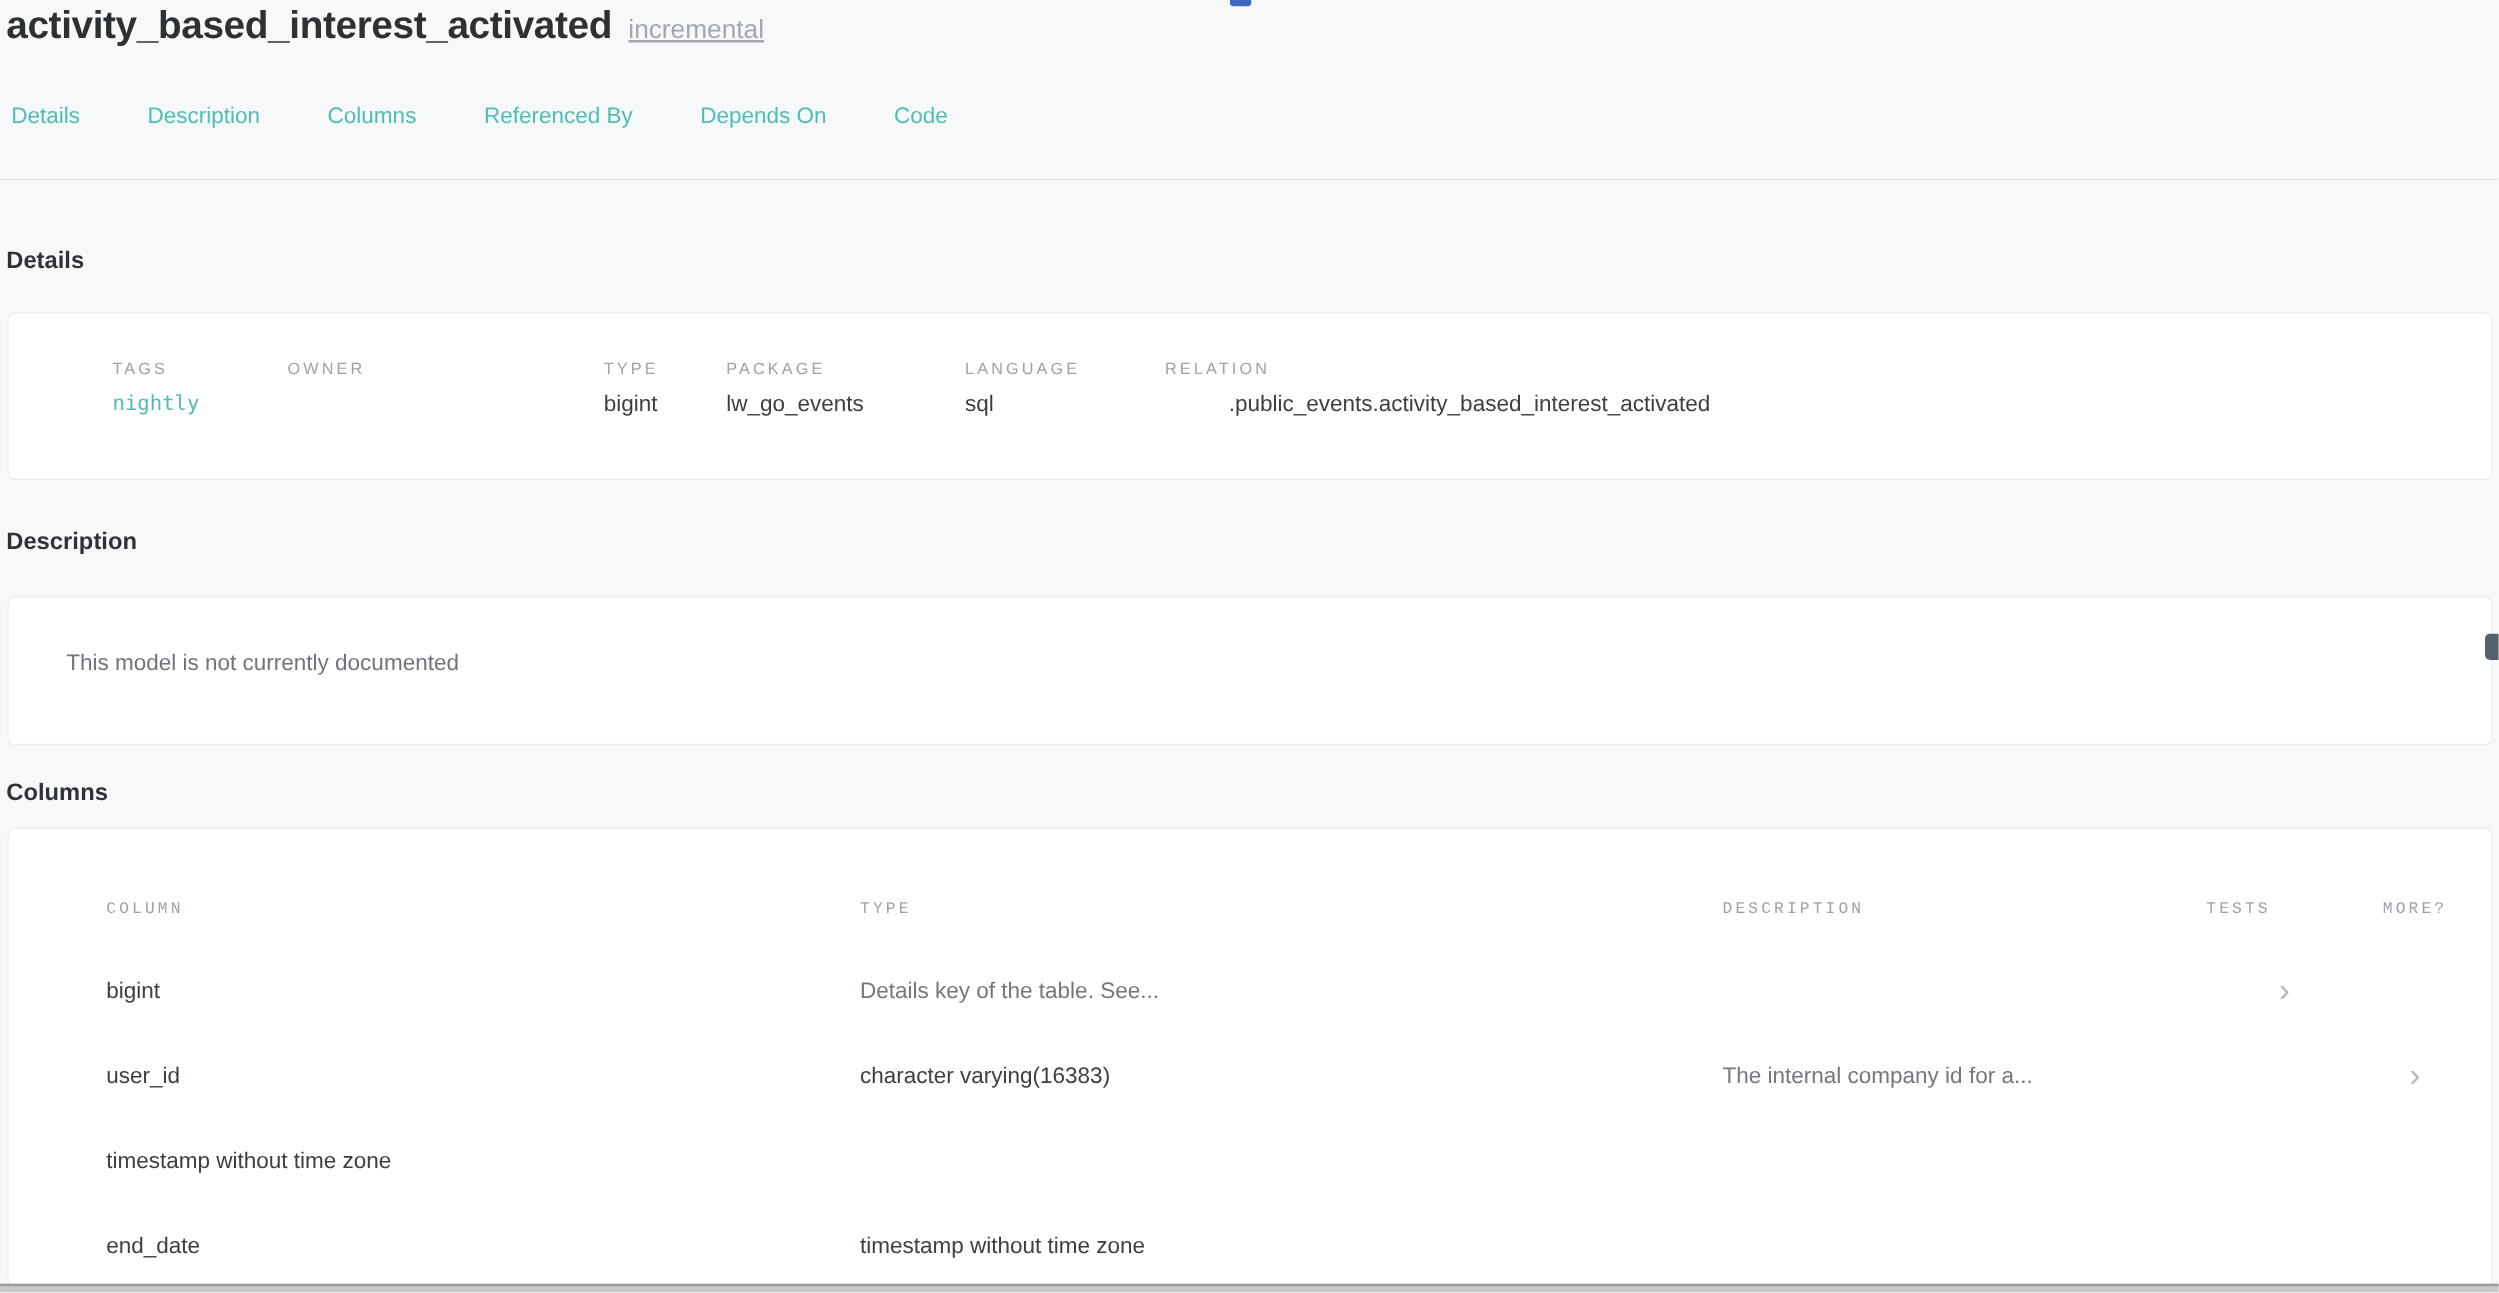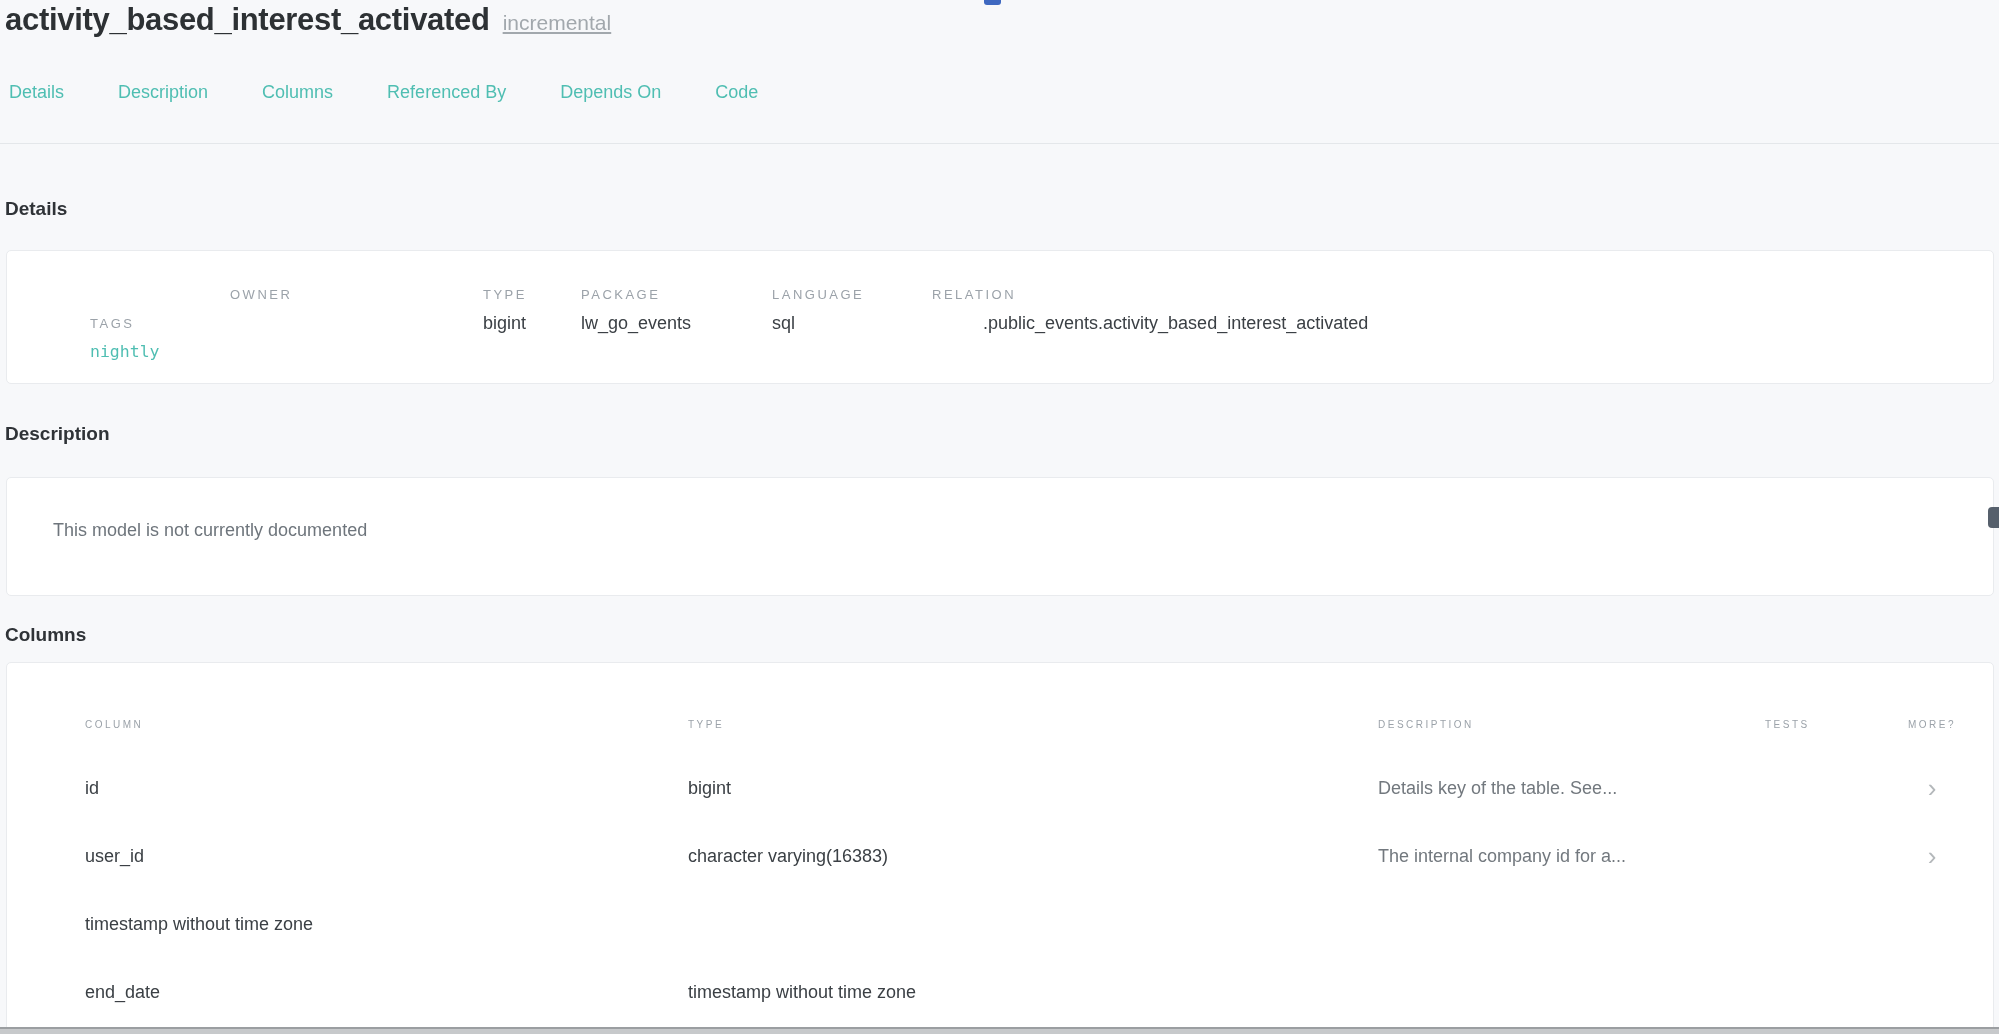--- a/index.html
+++ b/index.html
@@ -31,21 +31,21 @@
   .heading-details { top: 198px; }
   .heading-description { top: 423px; }
   .heading-columns { top: 624px; }
 
   .card { position: absolute; left: 6px; width: 1988px; background: #ffffff;
     border: 1px solid #e9ebee; border-radius: 5px; }
 
   
   .details-card { top: 250px; height: 134px; }
   .detail-fields { display: flex; padding: 36px 0 0 83px; }
-  .detail-field:nth-child(1) { width: 140px; margin-top: 29px; }
+  .detail-field:nth-child(1) { width: 140px; }
   .detail-field:nth-child(2) { width: 253px; }
   .detail-field:nth-child(3) { width: 98px; }
   .detail-field:nth-child(4) { width: 191px; }
   .detail-field:nth-child(5) { width: 160px; }
   .detail-field:nth-child(6) { flex: 1; }
   .detail-label { display: block; font-size: 13px; letter-spacing: 2.5px; color: #9ba2a9; }
   .detail-value { display: block; margin-top: 11px; font-size: 18px; color: #3b4045; min-height: 21px; }
   .detail-field:nth-child(6) .detail-value { padding-left: 51px; }
   .kind-tag { font-family: "DejaVu Sans Mono", monospace; color: #4fbeb2; font-size: 16.5px; }
 
@@ -54,21 +54,21 @@
   .description-text { padding: 42px 0 0 46px; font-size: 18px; color: #6e757c; }
 
   .scrollbar-thumb { position: absolute; right: 0; top: 507px; width: 11px; height: 21px;
     background: #56606c; border-radius: 4px 0 0 4px; }
 
   
   .columns-card { top: 662px; height: 372px; overflow: hidden; }
   .tbl { padding-left: 78px; }
   .tbl-header, .tbl-row { display: grid; grid-template-columns: 603px 690px 387px 125px 84px; }
   .tbl-header { padding-top: 56px; }
-  .th { font-size: 10px; letter-spacing: 2.5px; color: #9ba2a9; }
+  .th { font-size: 13px; letter-spacing: 2.5px; color: #9ba2a9; font-family: Liberation Mono, monospace; }
   .th-more, .td-more { text-align: center; }
   .tbl-body { margin-top: 24px; }
   .tbl-row { height: 68px; align-items: center; font-size: 18px; cursor: pointer; }
   .td-column, .td-type { color: #3b4045; }
   .td-description { color: #72787e; }
   .td-more { color: #b4b8bb; font-size: 26px; line-height: 1; }
 
   .bottom-scrollbar { position: absolute; left: 0; bottom: 0; width: 100%; height: 7px;
     background: #c7c9cb; border-top: 2px solid #9b9ea1; z-index: 5; }
 </style>
@@ -146,21 +146,20 @@
     <div class="tbl">
       <div class="tbl-header">
         <span class="th">COLUMN</span>
         <span class="th">TYPE</span>
         <span class="th">DESCRIPTION</span>
         <span class="th">TESTS</span>
         <span class="th th-more">MORE?</span>
       </div>
       <div class="tbl-body">
   <div class="tbl-row">
-    <span class="td td-column">id</span>
     <span class="td td-type">bigint</span>
     <span class="td td-description">Details key of the table. See...</span>
     <span class="td td-tests"></span>
     <span class="td td-more">›</span>
   </div>
 
   <div class="tbl-row">
     <span class="td td-column">user_id</span>
     <span class="td td-type">character varying(16383)</span>
     <span class="td td-description">The internal company id for a...</span>

